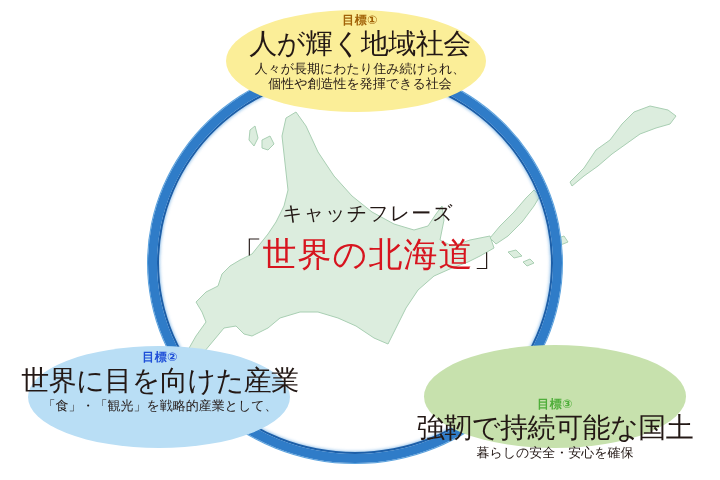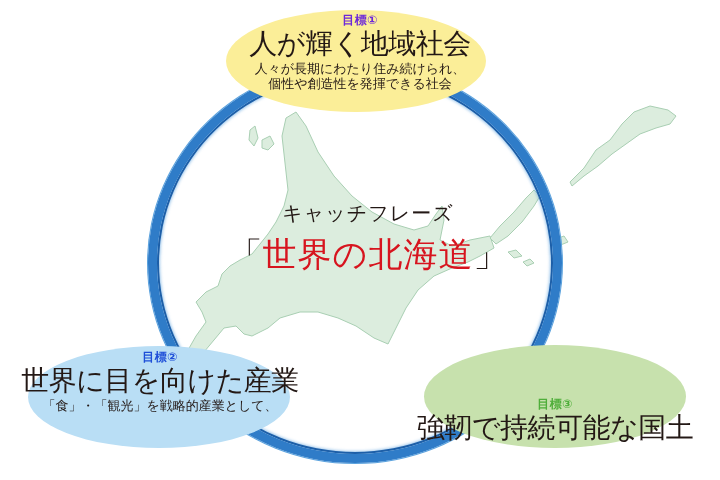--- a/index.html
+++ b/index.html
@@ -46,35 +46,36 @@
   </g>
 </svg>
 
 <div class="ring"></div>
 
 <div class="ellipse e1"></div>
 <div class="ellipse e2"></div>
 <div class="ellipse e3"></div>
 
 <div class="goal g1">
-  <div class="label" style="color:#6d28d9">目標①</div>
+  <div class="label" style="color:#a16207">目標①</div>
   <div class="title">人が輝く地域社会</div>
   <div class="desc">人々が長期にわたり住み続けられ、</div>
   <div class="desc">個性や創造性を発揮できる社会</div>
 </div>
 
 <div class="goal g2">
   <div class="label" style="color:#1d4ed8">目標②</div>
   <div class="title">世界に目を向けた産業</div>
   <div class="desc">「食」・「観光」を戦略的産業として、</div>
 </div>
 
 <div class="goal g3">
   <div class="label" style="color:#4fae3a">目標③</div>
   <div class="title">強靭で持続可能な国土</div>
+  <div class="desc">暮らしの安全・安心を確保</div>
 </div>
 
 <div class="catch">
   <div class="sub">キャッチフレーズ</div>
   <div class="main">
     <span class="bracket">「</span><span class="red">世界の北海道</span><span class="bracket">」</span>
   </div>
 </div>
 
 </body></html>

